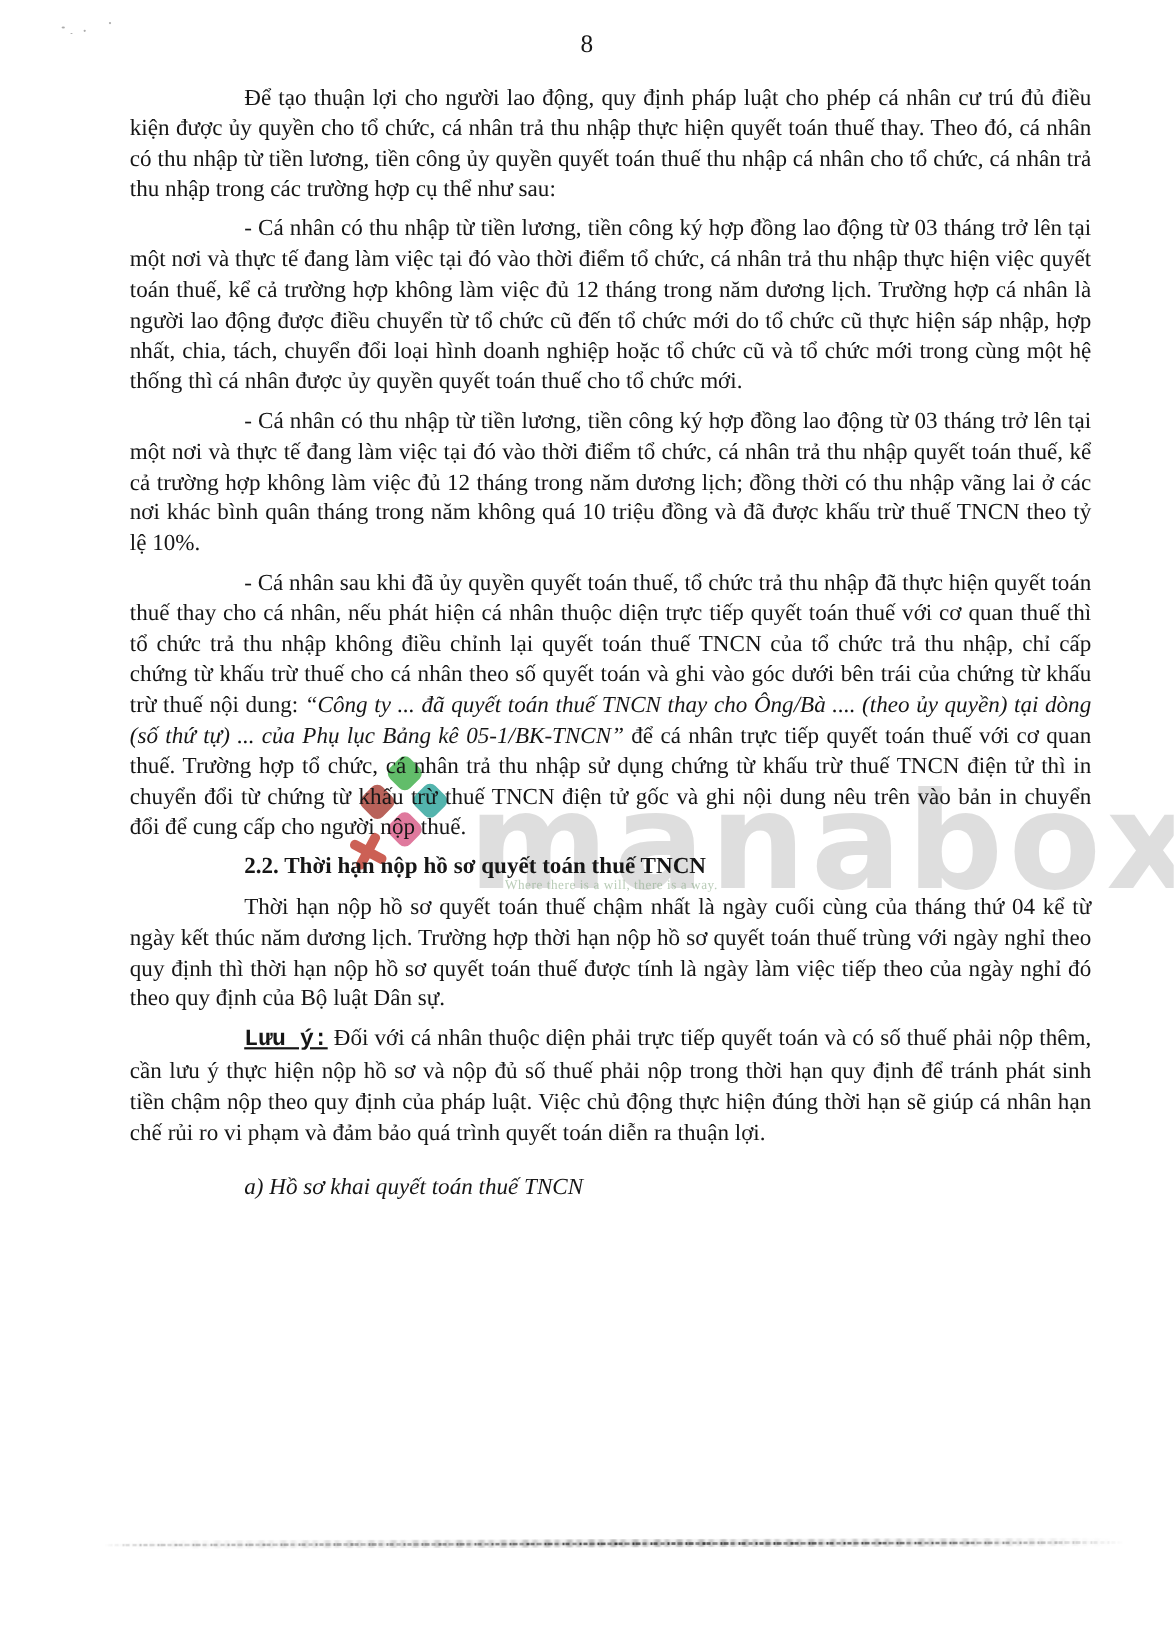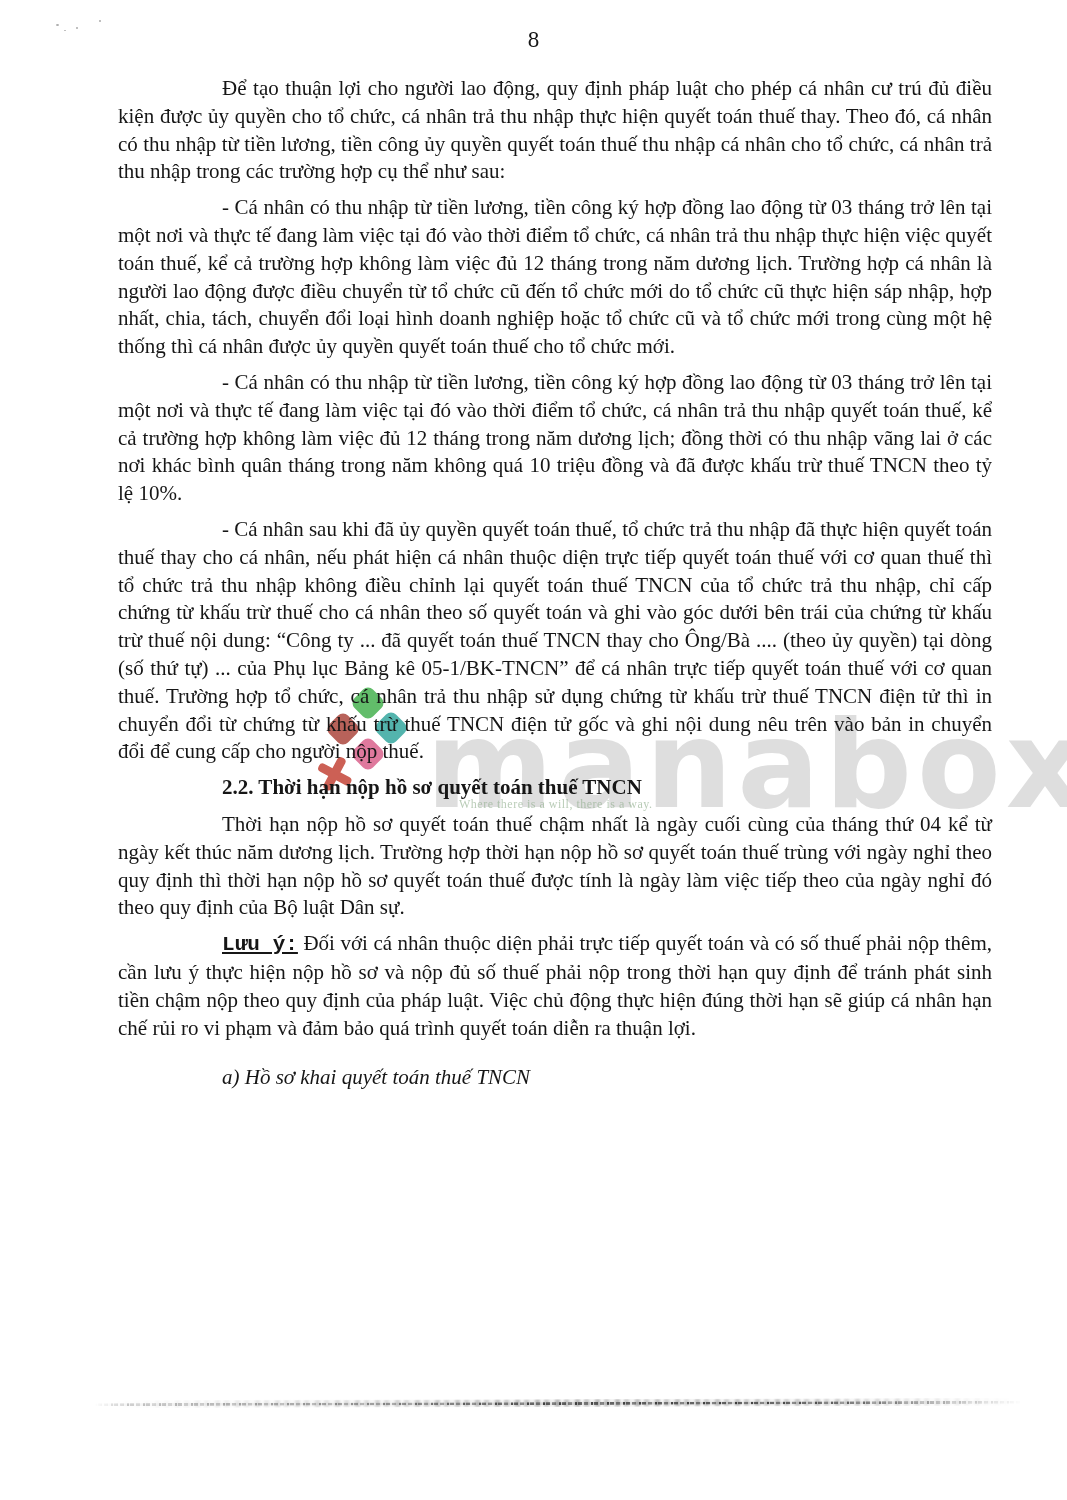--- a/index.html
+++ b/index.html
@@ -50,21 +50,21 @@
   
   .content {
     position: absolute; left: 118px; top: 75px; width: 874px;
     z-index: 1;
     font-size: 21px; line-height: 27.8px;
     text-align: justify;
   }
   .content p { margin: 0 0 8px 0; text-indent: 104px; }
   .content p.heading { font-weight: bold; margin: 7px 0 9px 0; }
   .content p.sub-italic { font-style: italic; margin-top: 22px; }
-  .italic { }
+  .italic { font-style: italic; }
   .note-label { font-weight: bold; text-decoration: underline; font-family: Liberation Mono, monospace; }
 
   
   .smudge {
     position: absolute; left: 95px; top: 1399px; width: 928px; height: 8px;
     transform: rotate(-0.15deg);
     z-index: 1;
   }
   .smudge .core {
     position: absolute; left: 0; right: 0; top: 3px; height: 3px;

